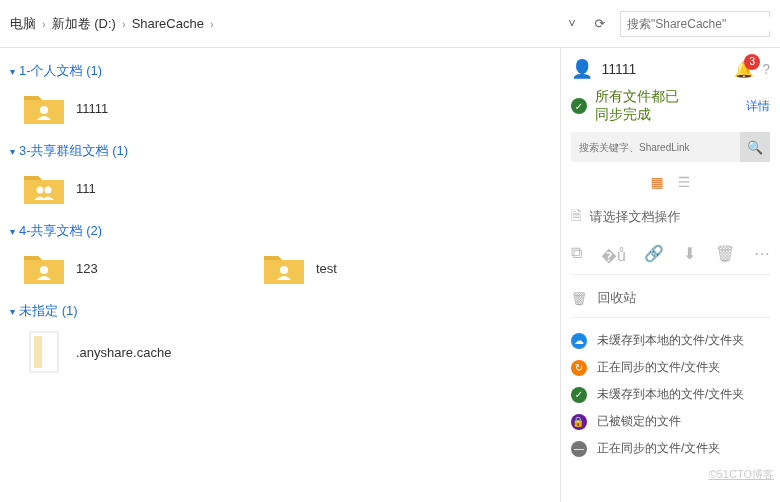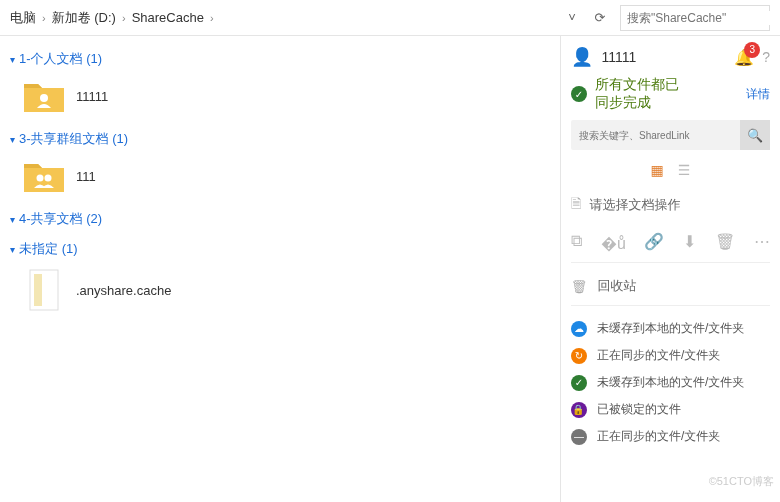--- a/index.html
+++ b/index.html
@@ -1,17 +1,17 @@
 <!DOCTYPE html>
 <html><head>
 <meta charset="utf-8">
 <style>
 * { margin: 0; padding: 0; box-sizing: border-box; font-family: "Microsoft YaHei", Arial, sans-serif; }
 body { width: 780px; height: 502px; background: #fff; display: flex; flex-direction: column; overflow: hidden; font-size: 13px; color: #333; }
-.topbar { display: flex; align-items: center; height: 36px; border-bottom: 1px solid #e5e5e5; padding: 0 4px; }
+.topbar { display: flex; align-items: center; height: 48px; border-bottom: 1px solid #e5e5e5; padding: 0 4px; }
 .crumbs { display: flex; align-items: center; flex: 0 0 auto; }
 .crumb { padding: 0 6px; cursor: pointer; }
 .sep { color: #888; font-size: 11px; }
 .spacer { flex: 1; }
 .tbtn { width: 28px; height: 28px; display: flex; align-items: center; justify-content: center; color: #666; cursor: pointer; }
 .searchbox { display: flex; align-items: center; border: 1px solid #ddd; height: 26px; margin: 0 6px; padding: 0 6px; width: 150px; }
 .searchbox input { border: none; outline: none; flex: 1; font-size: 12px; }
 .main { flex: 1; display: flex; overflow: hidden; }
 .left { flex: 1; padding: 8px 10px; overflow-y: auto; }
 .group-hdr { display: flex; align-items: center; color: #1e6dd6; padding: 6px 0; cursor: pointer; }
@@ -40,21 +40,21 @@
 .actrow span { cursor: pointer; font-size: 16px; }
 .recycle { display:flex; align-items:center; gap:10px; color:#666; padding:6px 0 10px 0; border-bottom:1px solid #eee; cursor:pointer; }
 .legend { display: flex; flex-direction: column; gap: 10px; padding-top: 6px; font-size: 12px; color: #555; }
 .legend .lg { display: flex; align-items: center; gap: 10px; }
 .dot { width: 16px; height: 16px; border-radius: 50%; display: flex; align-items: center; justify-content: center; color: #fff; font-size: 10px; flex-shrink: 0; }
 .d-blue { background: #1e88e5; }
 .d-orange { background: #f57c00; }
 .d-green { background: #2e7d32; }
 .d-purple { background: #6a1b9a; }
 .d-gray { background: #757575; }
-.watermark { position: absolute; bottom: 13px; right: 6px; font-size: 11px; color: #ccc; }
+.watermark { position: absolute; bottom: 20px; right: 6px; font-size: 11px; color: #ccc; text-decoration: underline; }
 </style>
 </head>
 <body>
 
 <div class="topbar">
   <div class="crumbs">
       <span class="crumb">电脑</span>
       <span class="sep">›</span>
       <span class="crumb">新加卷 (D:)</span>
       <span class="sep">›</span>
@@ -101,20 +101,40 @@
               <path d="M12 30 q6 -7 12 0" fill="#fff"></path>
               <path d="M20 30 q6 -7 12 0" fill="#fff"></path>
             </svg></div>
           <span>111</span>
         </div>
       </div>
       <div class="group-hdr">
         <span class="tri">▾</span>
         <span>4-共享文档 (2)</span>
       </div>
+      <div class="items">
+        <div class="item">
+          <div class="folder-ic"><svg viewBox="0 0 44 36">
+              <path d="M2 6 h14 l4 4 h22 v24 h-40z" fill="#f5c551"></path>
+              <path d="M2 6 h14 l4 4 h-18z" fill="#e6b33d"></path>
+              <circle cx="22" cy="20" r="4" fill="#fff"></circle>
+              <path d="M15 30 q7 -8 14 0" fill="#fff"></path>
+            </svg></div>
+          <span>123</span>
+        </div>
+        <div class="item">
+          <div class="folder-ic"><svg viewBox="0 0 44 36">
+              <path d="M2 6 h14 l4 4 h22 v24 h-40z" fill="#f5c551"></path>
+              <path d="M2 6 h14 l4 4 h-18z" fill="#e6b33d"></path>
+              <circle cx="22" cy="20" r="4" fill="#fff"></circle>
+              <path d="M15 30 q7 -8 14 0" fill="#fff"></path>
+            </svg></div>
+          <span>test</span>
+        </div>
+      </div>
       <div class="group-hdr">
         <span class="tri">▾</span>
         <span>未指定 (1)</span>
       </div>
       <div class="items">
         <div class="item">
           <div class="file-ic">
             <svg width="36" height="44" viewBox="0 0 36 44">
               <rect x="4" y="2" width="28" height="40" fill="#fff" stroke="#ddd"></rect>
               <rect x="8" y="6" width="8" height="32" fill="#f3e6b3"></rect>

